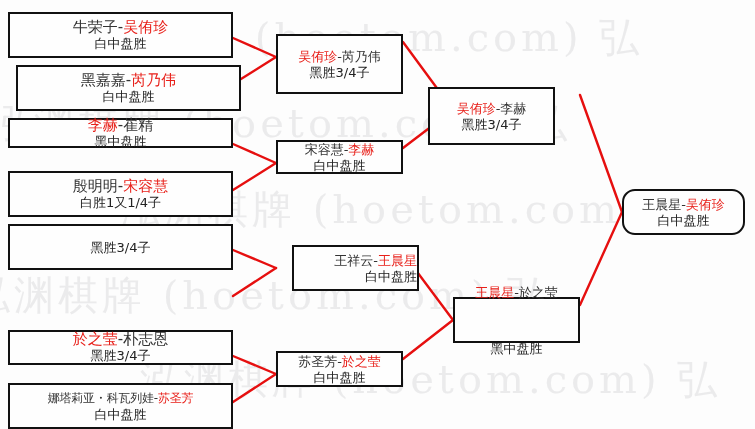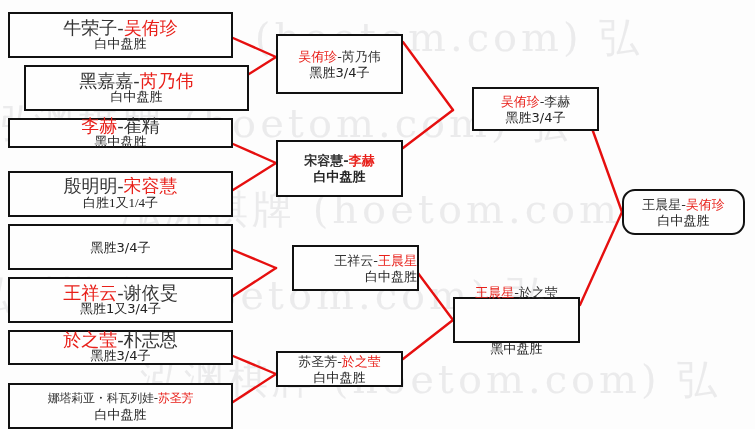--- a/index.html
+++ b/index.html
@@ -70,21 +70,21 @@
   .result{
     font-size:13px;
     line-height:15px;
     color:#222222;
     white-space:nowrap;
     margin-top:1px;
   }
   .p-red{color:#e8201a;}
   .p-dark{color:#333333;}
   .dash{color:#333333;}
-  .r1 .pair{font-size:18px;}
+  .r1 .pair{font-size:15px;}
   .r1 .result{font-size:13px;}
   .narrow .pair{font-size:12px;letter-spacing:-.2px;}
 </style>
 </head>
 <body>
 
 <div id="bracket">
 
   <div class="watermark">
     <div class="wm-row wm-r1">泓渊 (hoetom.com) 弘</div>
@@ -120,51 +120,45 @@
     </g>
   </svg>
 
   <div class="match r1" style="left:8px;top:12px;width:225px;height:46px;">
     <div class="pair">
       <span class="p-dark">牛荣子</span><span class="dash">-</span><span class="p-red">吴侑珍</span>
     </div>
     <div class="result">白中盘胜</div>
   </div>
 
-  <div class="match r1" style="left:24px;top:65px;width:225px;height:46px;">
+  <div class="match r1" style="left:16px;top:65px;width:225px;height:46px;">
     <div class="pair">
       <span class="p-dark">黑嘉嘉</span><span class="dash">-</span><span class="p-red">芮乃伟</span>
     </div>
     <div class="result">白中盘胜</div>
   </div>
 
   <div class="match r1" style="left:8px;top:118px;width:225px;height:30px;">
     <div class="pair">
       <span class="p-red">李赫</span><span class="dash">-</span><span class="p-dark">崔精</span>
     </div>
     <div class="result">黑中盘胜</div>
   </div>
 
-  <div class="match r1" style="left:8px;top:171px;width:225px;height:46px;font-family:Liberation Serif, serif;">
+  <div class="match r1" style="left:8px;top:171px;width:225px;height:46px;">
     <div class="pair">
       <span class="p-dark">殷明明</span><span class="dash">-</span><span class="p-red">宋容慧</span>
     </div>
     <div class="result">白胜1又1/4子</div>
   </div>
 
   <div class="match r1" style="left:8px;top:224px;width:225px;height:46px;">
     <div class="result">黑胜3/4子</div>
   </div>
 
-  <div class="match r1" style="left:8px;top:277px;width:225px;height:46px;">
-    <div class="pair">
-      <span class="p-red">王祥云</span><span class="dash">-</span><span class="p-dark">谢依旻</span>
-    </div>
-    <div class="result">黑胜1又3/4子</div>
-  </div>
 
   <div class="match r1" style="left:8px;top:330px;width:225px;height:35px;">
     <div class="pair">
       <span class="p-red">於之莹</span><span class="dash">-</span><span class="p-dark">朴志恩</span>
     </div>
     <div class="result">黑胜3/4子</div>
   </div>
 
   <div class="match r1 narrow" style="left:8px;top:383px;width:225px;height:46px;">
     <div class="pair">
@@ -173,42 +167,42 @@
     <div class="result">白中盘胜</div>
   </div>
 
   <div class="match" style="left:276px;top:34px;width:127px;height:60px;">
     <div class="pair">
       <span class="p-red">吴侑珍</span><span class="dash">-</span><span class="p-dark">芮乃伟</span>
     </div>
     <div class="result">黑胜3/4子</div>
   </div>
 
-  <div class="match" style="left:276px;top:140px;width:127px;height:57px;font-weight:bold;">
+  <div class="match" style="left:276px;top:140px;width:127px;height:34px;">
     <div class="pair">
       <span class="p-dark">宋容慧</span><span class="dash">-</span><span class="p-red">李赫</span>
     </div>
     <div class="result">白中盘胜</div>
   </div>
 
   <div class="match" style="left:292px;top:245px;width:127px;height:46px;align-items:flex-end;">
     <div class="pair">
       <span class="p-dark">王祥云</span><span class="dash">-</span><span class="p-red">王晨星</span>
     </div>
     <div class="result">白中盘胜</div>
   </div>
 
   <div class="match" style="left:276px;top:351px;width:127px;height:36px;">
     <div class="pair">
       <span class="p-dark">苏圣芳</span><span class="dash">-</span><span class="p-red">於之莹</span>
     </div>
     <div class="result">白中盘胜</div>
   </div>
 
-  <div class="match" style="left:472px;top:87px;width:127px;height:44px;">
+  <div class="match" style="left:428px;top:87px;width:127px;height:58px;">
     <div class="pair">
       <span class="p-red">吴侑珍</span><span class="dash">-</span><span class="p-dark">李赫</span>
     </div>
     <div class="result">黑胜3/4子</div>
   </div>
 
   <div class="match" style="left:453px;top:297px;width:127px;height:46px;gap:40px;">
     <div class="pair">
       <span class="p-red">王晨星</span><span class="dash">-</span><span class="p-dark">於之莹</span>
     </div>

